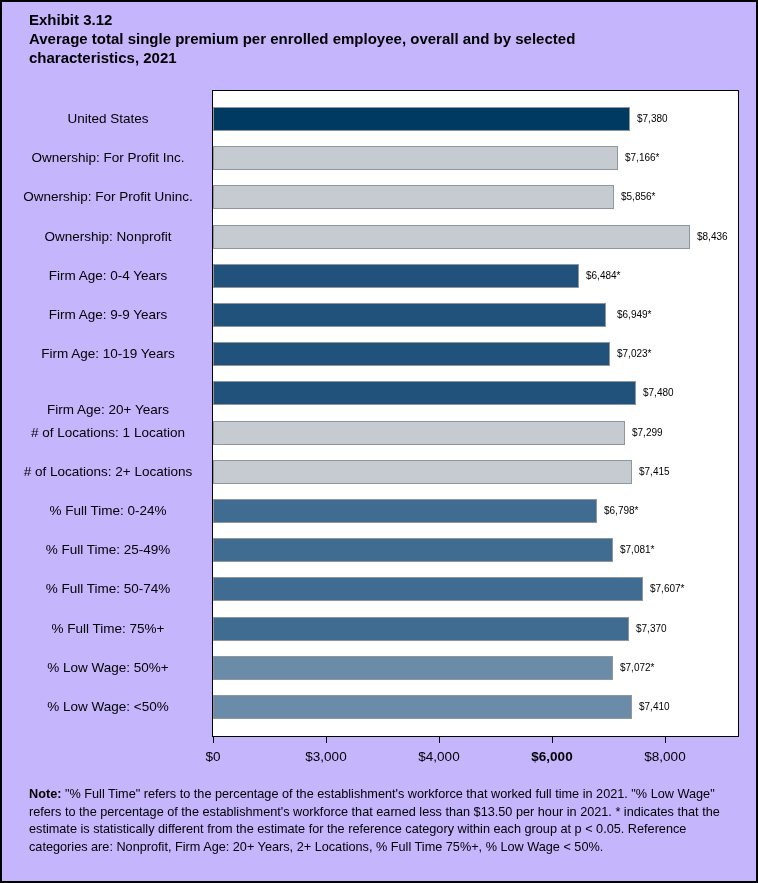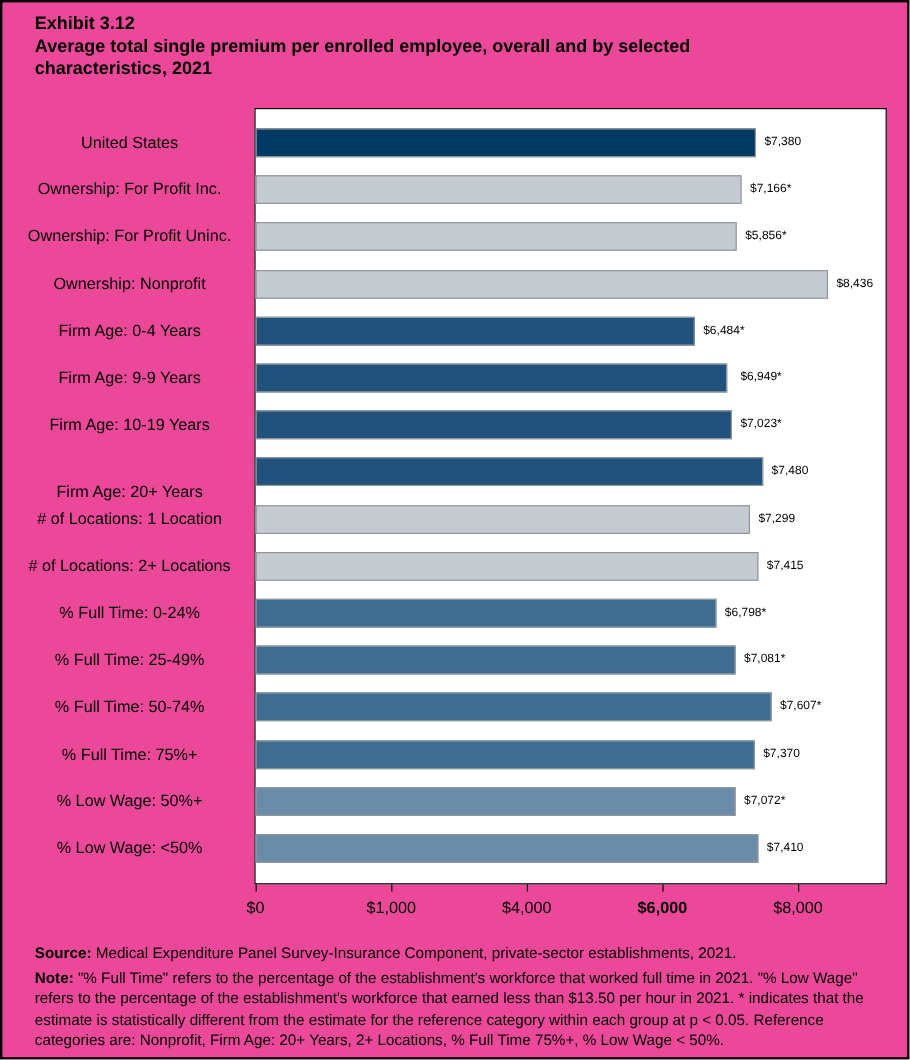--- a/index.html
+++ b/index.html
@@ -1,21 +1,21 @@
 <!DOCTYPE html>
 <html><head>
 <meta charset="utf-8">
 <style>
   html,body{margin:0;padding:0;background:#fff;}
   #page{
     position:relative;
     width:758px;height:883px;
     box-sizing:border-box;
     border:2px solid #000;
-    background:#ec4899;
+    background:#c4b5fd;
     font-family:"Liberation Sans", sans-serif;
     color:#000;
     overflow:hidden;
   }
   #title-block{
     position:absolute;left:27px;top:8px;width:648px;
     font-weight:bold;font-size:15px;line-height:19px;
   }
   #chart-frame{
     position:absolute;left:210px;top:88px;
@@ -109,27 +109,26 @@
       <div class="val-label" style="top: 618.6px; left: 634px;">$7,370</div>
       <div class="cat-label" style="top: 656.8px;">% Low Wage: 50%+</div>
       <div class="bar" style="top: 653.8px; left: 211px; width: 400px; background: rgb(107, 140, 169); border-color: rgb(143, 150, 158);"></div>
       <div class="val-label" style="top: 657.8px; left: 618px;">$7,072*</div>
       <div class="cat-label" style="top: 696px;">% Low Wage: &lt;50%</div>
       <div class="bar" style="top: 693px; left: 211px; width: 419px; background: rgb(107, 140, 169); border-color: rgb(143, 150, 158);"></div>
       <div class="val-label" style="top: 697px; left: 637px;">$7,410</div>
       <div class="tick-mark" style="left: 211px;"></div>
       <div class="tick-label" style="left: 211px;">$0</div>
       <div class="tick-mark" style="left: 324px;"></div>
-      <div class="tick-label" style="left: 324px;">$1,000</div>
+      <div class="tick-label" style="left: 324px;">$3,000</div>
       <div class="tick-mark" style="left: 437px;"></div>
       <div class="tick-label" style="left: 437px;">$4,000</div>
       <div class="tick-mark" style="left: 550px;"></div>
       <div class="tick-label" style="left: 550px; font-weight: bold;">$6,000</div>
       <div class="tick-mark" style="left: 663px;"></div>
       <div class="tick-label" style="left: 663px;">$8,000</div>
     </div>
 
   <div id="footer">
-    <p id="source-line"><span class="bold">Source:</span><span> Medical Expenditure Panel Survey-Insurance Component, private-sector establishments, 2021.</span></p>
     <p id="note-line"><span class="bold">Note:</span><span> "% Full Time" refers to the percentage of the establishment's workforce that worked full time in 2021. "% Low Wage" refers to the percentage of the establishment's workforce that earned less than $13.50 per hour in 2021. * indicates that the estimate is statistically different from the estimate for the reference category within each group at p &lt; 0.05.  Reference categories are: Nonprofit, Firm Age: 20+ Years, 2+ Locations, % Full Time 75%+, % Low Wage &lt; 50%.</span></p>
   </div>
 
 </div>
 
 </body></html>

